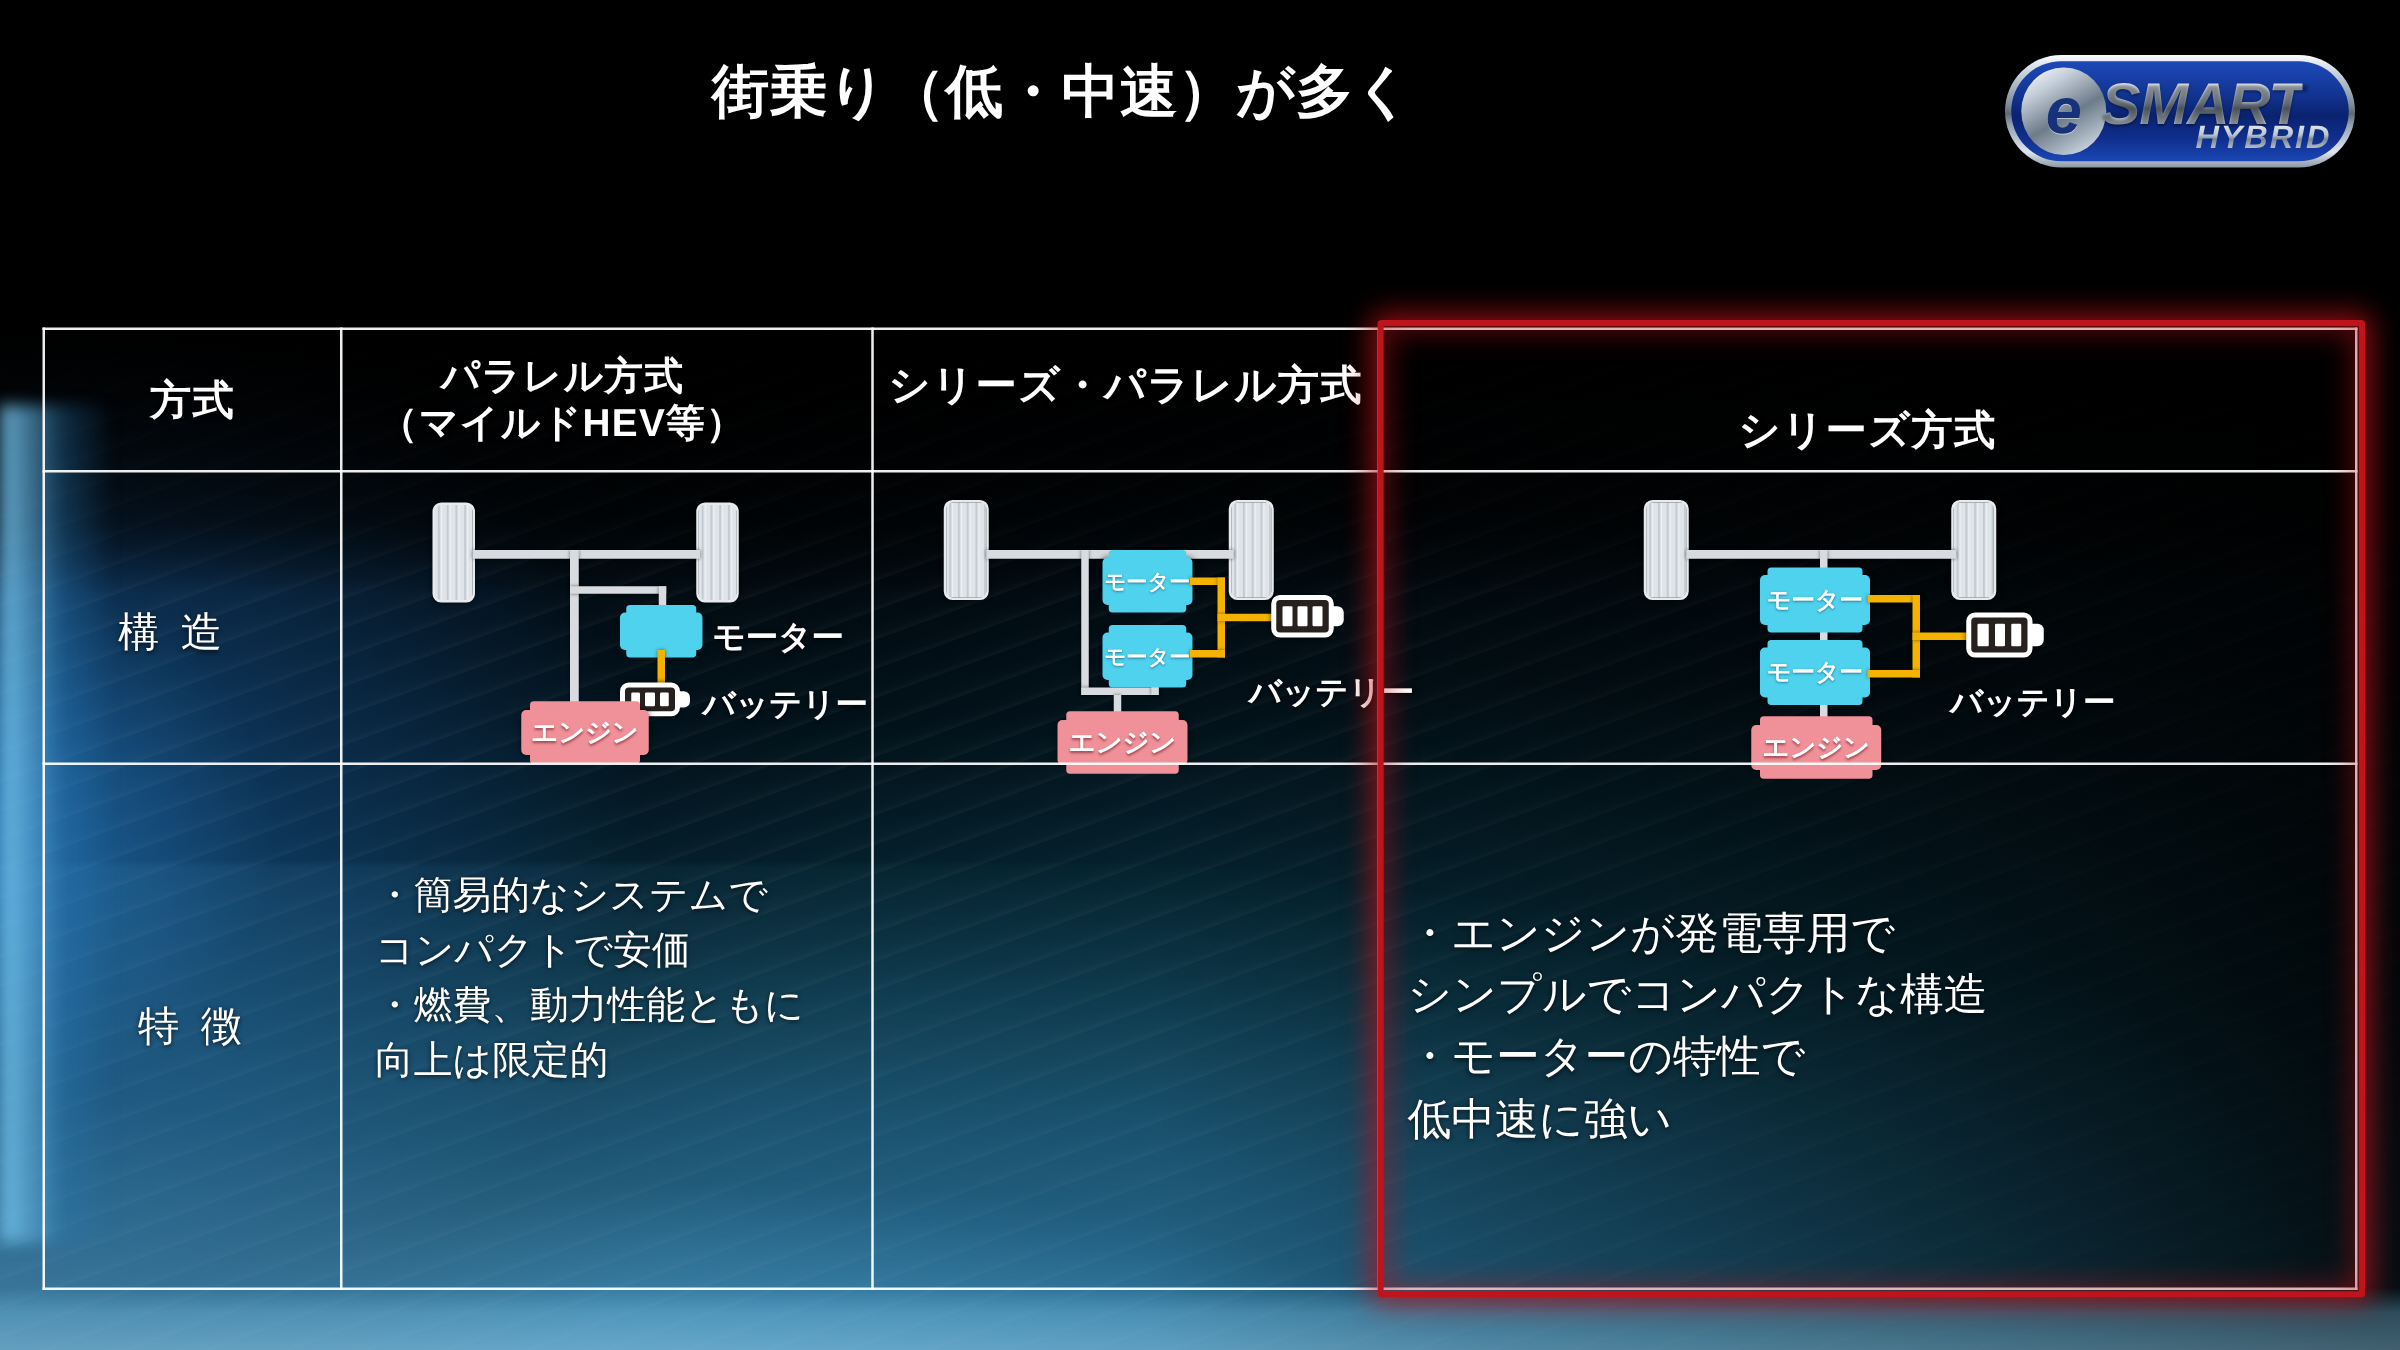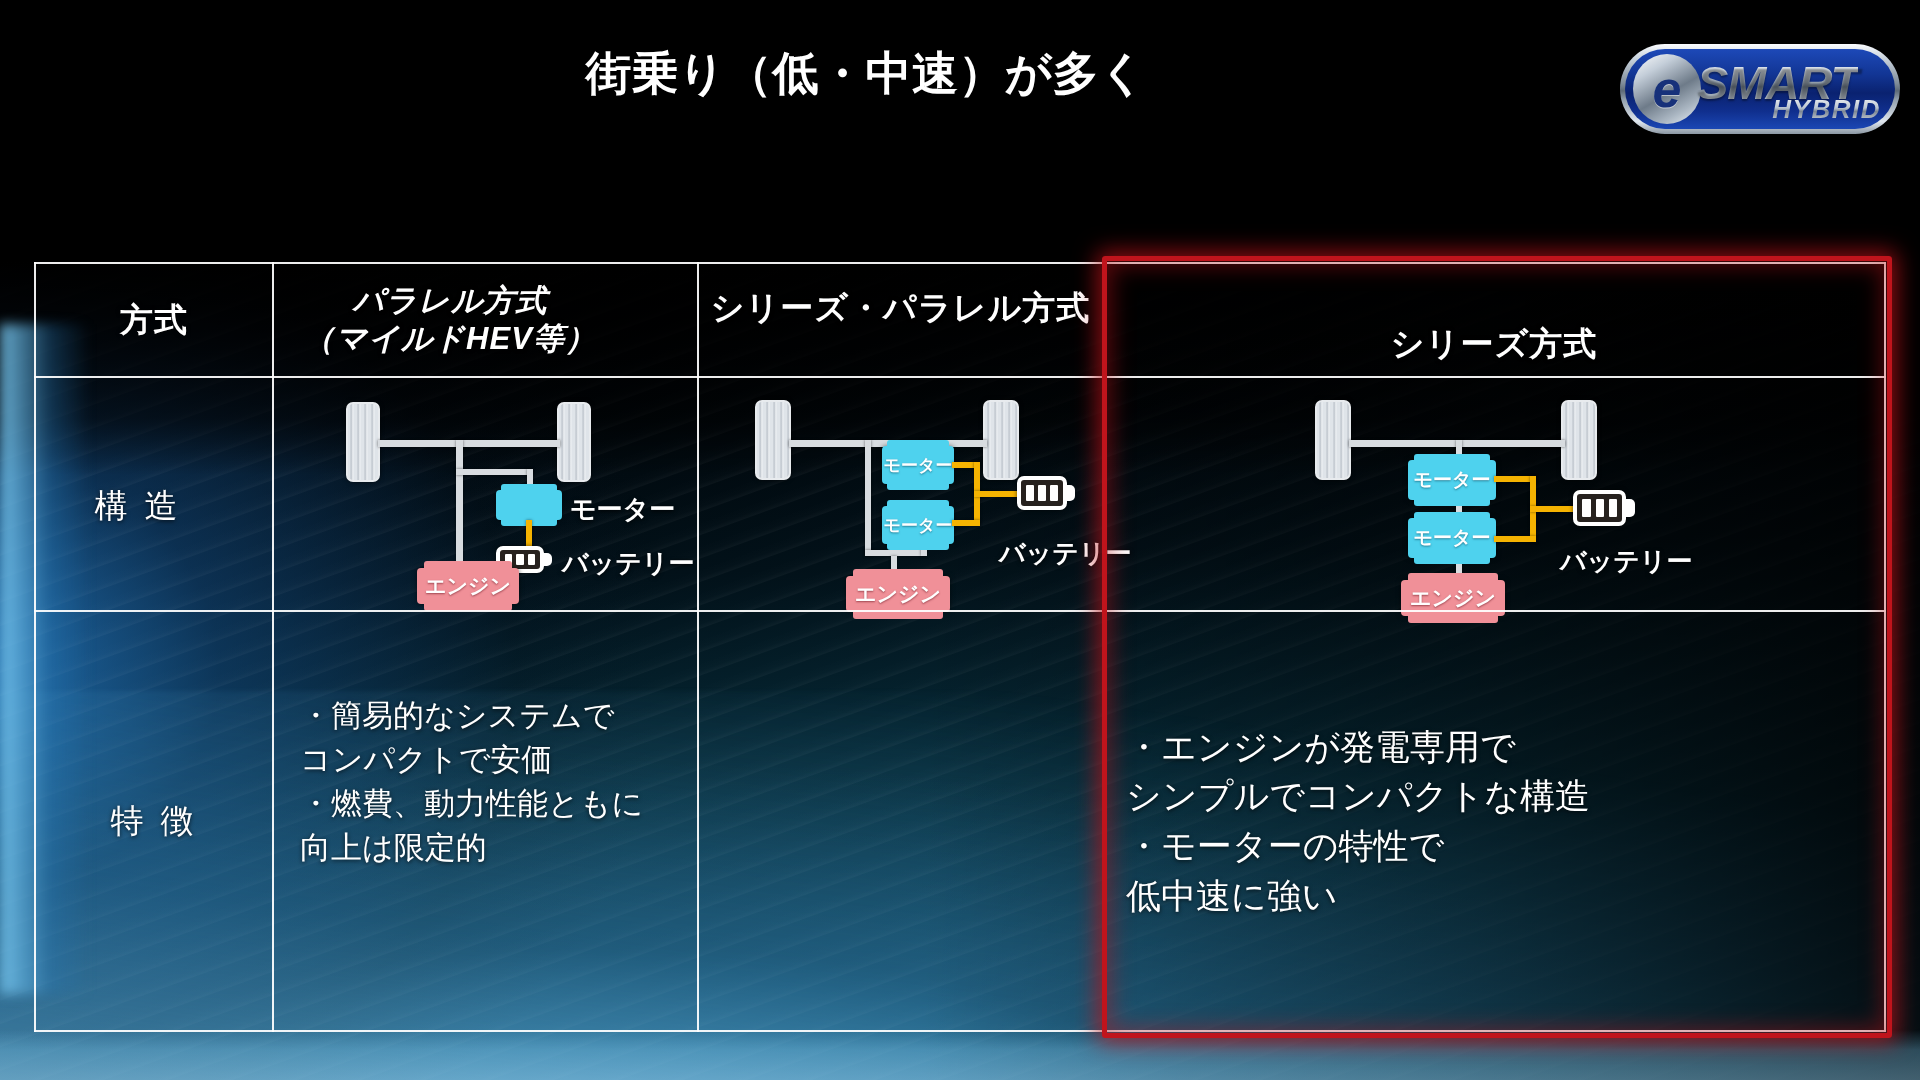--- a/index.html
+++ b/index.html
@@ -43,21 +43,21 @@
     position:absolute; right:0; top:0; width:52%; height:100%;
     background:linear-gradient(270deg, rgba(0,0,0,0.86) 0%, rgba(0,0,0,0.45) 45%, rgba(0,0,0,0) 100%);
   }
   .bg-leftglow {
     position:absolute; left:0; top:30%; width:90px; height:62%;
     background:linear-gradient(90deg, rgba(120,200,240,0.85) 0%, rgba(40,120,180,0.35) 55%, rgba(0,0,0,0) 100%);
     filter:blur(6px);
   }
 
   
-  #header { position:absolute; left:16px; top:0; width:1584px; height:200px; z-index:5; }
+  #header { position:absolute; left:0; top:0; width:1584px; height:200px; z-index:5; }
   #title {
     position:absolute; left:0; top:44px; width:1700px;
     text-align:center;
     font-weight:bold;
     font-size:46px;
     line-height:1.30;
     letter-spacing:0.5px;
     color:#ffffff;
     text-shadow:0 0 3px rgba(0,0,0,.9);
   }
@@ -265,21 +265,21 @@
   <div class="grid-line gh" style="top:348px;"></div>
   <div class="grid-line gh" style="top:768px;"></div>
 
   <div class="grid-line gv" style="left:0px;"></div>
   <div class="grid-line gv" style="left:238px;"></div>
   <div class="grid-line gv" style="left:663px;"></div>
   <div class="grid-line gv" style="left:1068px;"></div>
   <div class="grid-line gv" style="left:1850px;"></div>
 
   <div class="cell hdr" style="left:2px;    top:2px; width:236px; height:112px;">方式</div>
-  <div class="cell hdr small" style="left:240px;  top:2px; width:352px; height:112px; white-space:pre-line;font-style:italic;">パラレル方式
+  <div class="cell hdr small" style="left:240px;  top:2px; width:352px; height:112px; white-space:pre-line;">パラレル方式
 （マイルドHEV等）</div>
   <div class="cell hdr" style="left:665px;  top:2px; width:403px; height:88px;">シリーズ・パラレル方式</div>
   <div class="cell hdr" style="left:1070px; top:2px; width:780px; height:112px;margin-top:24px;">シリーズ方式</div>
 
   <div class="cell rowlbl" style="left:2px; top:128px; width:204px; height:232px;">構 造</div>
   <div class="cell rowlbl" style="left:2px; top:350px; width:236px; height:418px;">特 徴</div>
 
   <div class="cell feat" style="left:240px;  top:350px; width:423px; height:340px;">・簡易的なシステムで
   コンパクトで安価
 ・燃費、動力性能ともに

